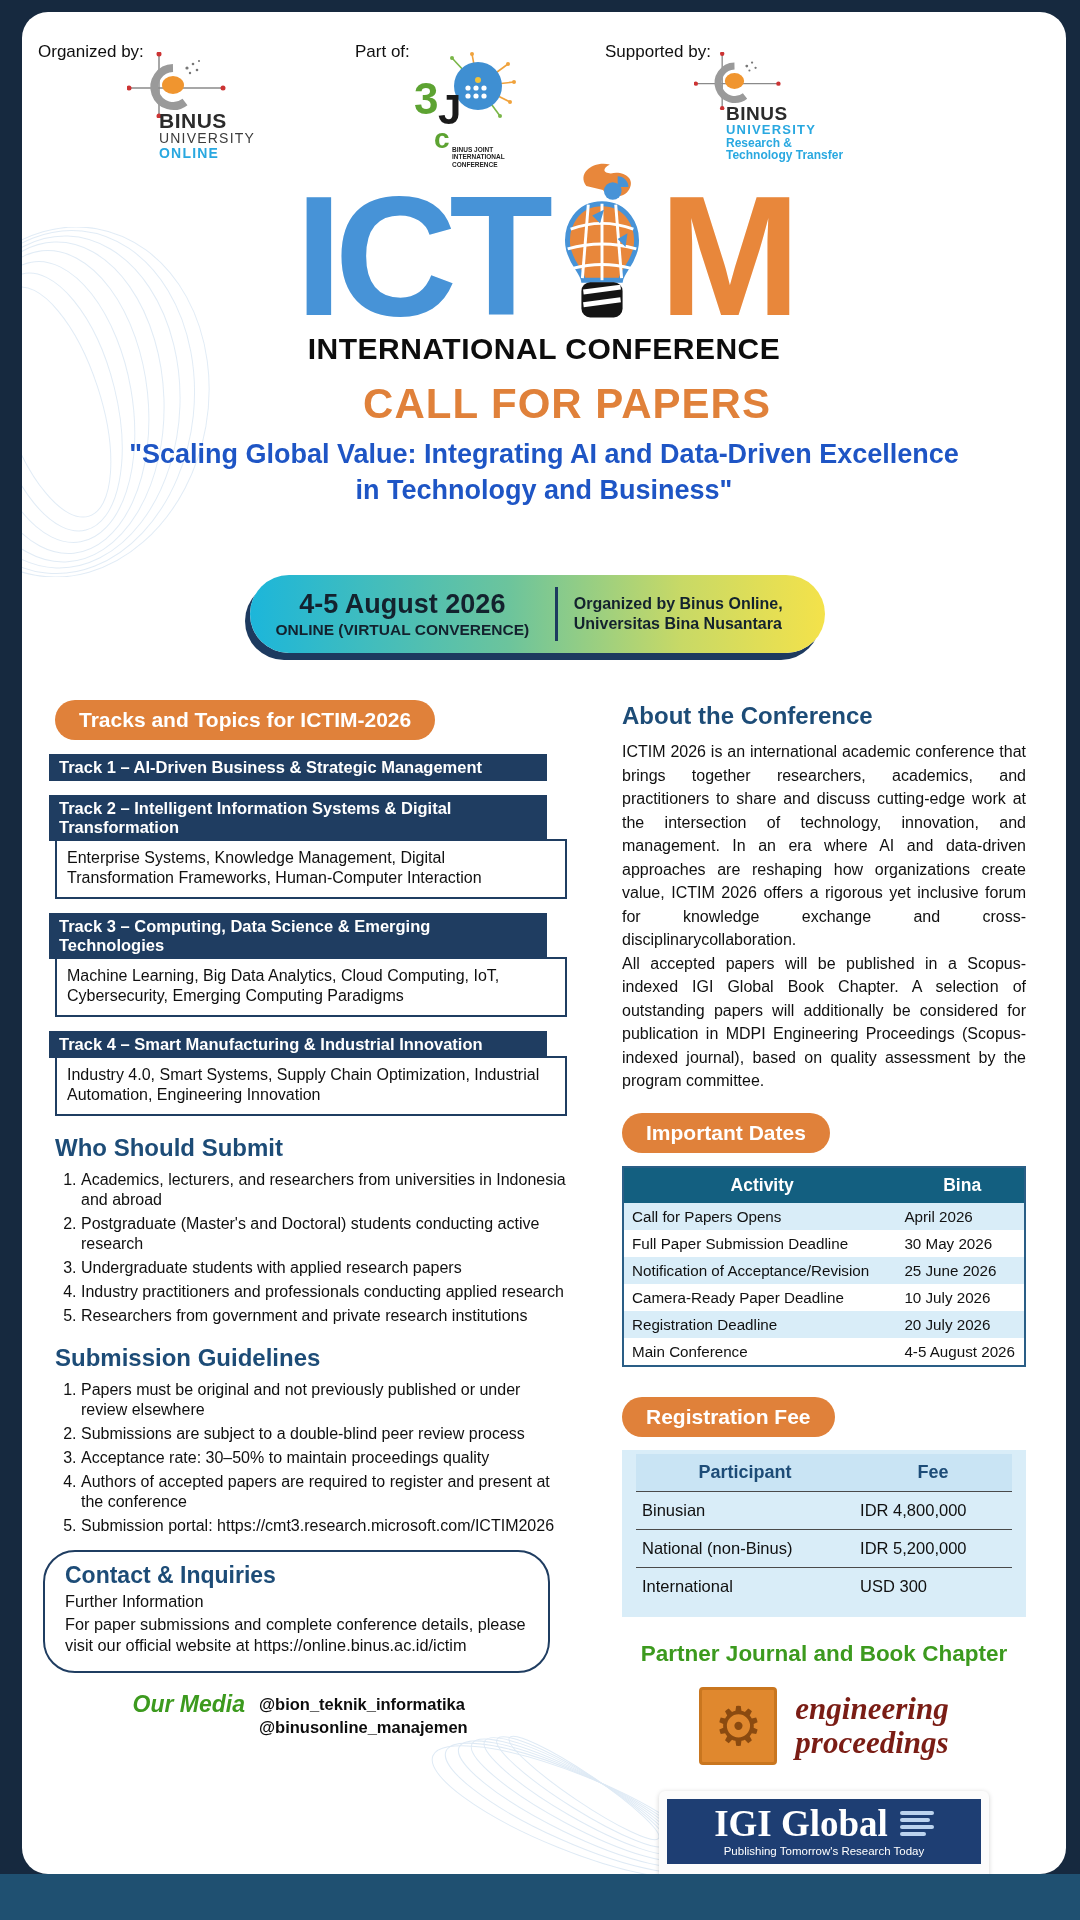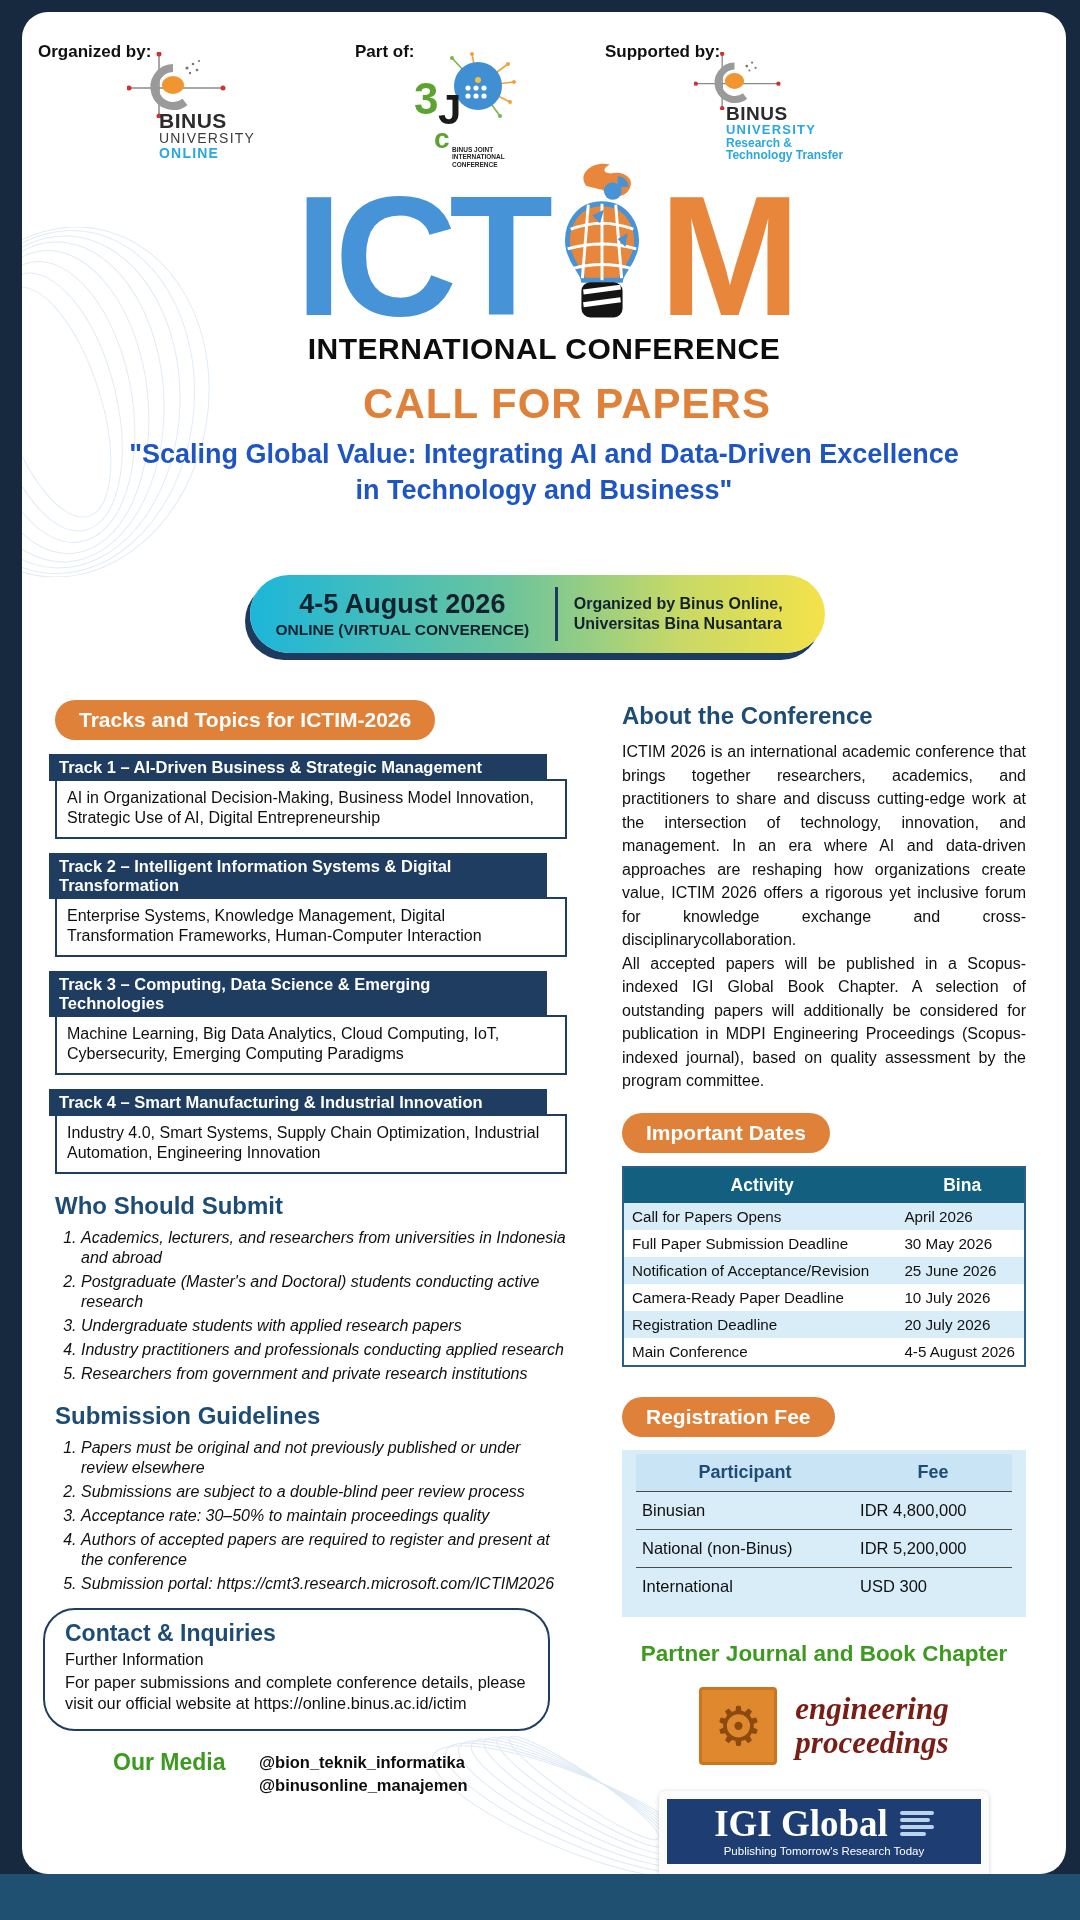--- a/index.html
+++ b/index.html
@@ -13,21 +13,21 @@
     position:absolute; left:22px; top:12px; width:1044px; height:1862px;
     background:#ffffff; border-radius:26px; overflow:hidden;
   }
   .footer-bar { position:absolute; left:0; bottom:0; width:1080px; height:46px; background:#1f5071; }
 
   
   .wave { position:absolute; pointer-events:none; }
   .wave path, .wave ellipse { fill:none; stroke:#c9dcee; stroke-width:1; }
 
   
-  .hdr-label { position:absolute; font-weight:bold; font-size:17px; color:#101010; }
+  .hdr-label { position:absolute; font-weight:normal; font-size:17px; color:#101010; }
   .lbl-org { left:16px; top:30px; }
   .lbl-part{ left:333px; top:30px; }
   .lbl-sup { left:583px; top:30px; }
   .logo-block { position:absolute; }
   .binus-online { left:105px; top:40px; }
   .binus-rtt   { left:672px; top:40px; }
   .binus-text { margin-left:32px; margin-top:-12px; line-height:1.02; }
   .bt-binus { font-weight:bold; font-size:21px; letter-spacing:.5px; color:#2b2b2b; }
   .bt-univ  { font-size:14px; letter-spacing:1.2px; color:#3c3c3c; }
   .bt-cyan  { color:#29a8e0; font-weight:bold; }
@@ -71,32 +71,32 @@
   .track { margin-top:14px; }
   .track-head {
     background:#1f3d61; color:#fff; font-weight:bold; font-size:16.5px;
     padding:4px 10px; margin-right:20px; margin-left:-6px; position:relative; z-index:2;
   }
   .track-body {
     border:2.5px solid #1f3d61; background:#fff; margin-top:-2px;
     padding:7px 10px 9px; font-size:16px; line-height:1.25; color:#101010;
   }
   .sec-head { margin-top:18px; font-size:24px; font-weight:bold; color:#1d4c77; }
-  ol.plist { margin:8px 0 0; padding-left:26px;font-style:italic; }
+  ol.plist { margin:8px 0 0; padding-left:26px; }
   ol.plist li { font-size:16px; line-height:1.25; margin-bottom:4px; color:#101010; }
 
   .contact-box {
     margin-top:14px; margin-left:-12px; width:507px;
     border:2.5px solid #1f3d61; border-radius:32px; padding:8px 20px 14px;
   }
   .contact-box .sec-head { margin-top:2px; font-size:23px; }
   .contact-line { font-size:16.3px; line-height:1.3; margin-top:2px; }
 
   .media-row { margin-top:18px; display:flex; gap:14px; padding-left:58px; }
-  .media-left { width:132px; text-align:left; }
+  .media-left { width:132px; text-align:right;font-style:italic; }
   .media-title { color:#3c9a1e; font-weight:800; font-size:23px; }
   .media-handles { font-weight:bold; font-size:16.5px; line-height:1.45; padding-top:2px; color:#0d0d0d; }
 
   
   .about-p { margin:10px 0 0; font-size:16px; line-height:1.47; text-align:justify; color:#101010; }
   .about-p2 { margin:0; }
   .pill-gap { margin-top:20px; }
   table.dates { width:100%; margin-top:13px; border-collapse:collapse; border:2px solid #2a5e86; }
   table.dates th {
     background:#135f80; color:#fff; font-size:17.5px; font-weight:bold; padding:7px 4px;
@@ -292,21 +292,20 @@
         <div>Organized by Binus Online,</div>
         <div>Universitas Bina Nusantara</div>
       </div>
     </div>
 
     <div class="col-left">
       <div class="pill">Tracks and Topics for ICTIM-2026</div>
 
       <div class="track">
         <div class="track-head">Track 1 – AI-Driven Business &amp; Strategic Management</div>
-        <div class="track-body">AI in Organizational Decision-Making, Business Model Innovation, Strategic Use of AI, Digital Entrepreneurship</div>
       </div>
       <div class="track">
         <div class="track-head">Track 2 – Intelligent Information Systems &amp; Digital Transformation</div>
         <div class="track-body">Enterprise Systems, Knowledge Management, Digital Transformation Frameworks, Human-Computer Interaction</div>
       </div>
       <div class="track">
         <div class="track-head">Track 3 – Computing, Data Science &amp; Emerging Technologies</div>
         <div class="track-body">Machine Learning, Big Data Analytics, Cloud Computing, IoT, Cybersecurity, Emerging Computing Paradigms</div>
       </div>
       <div class="track">

